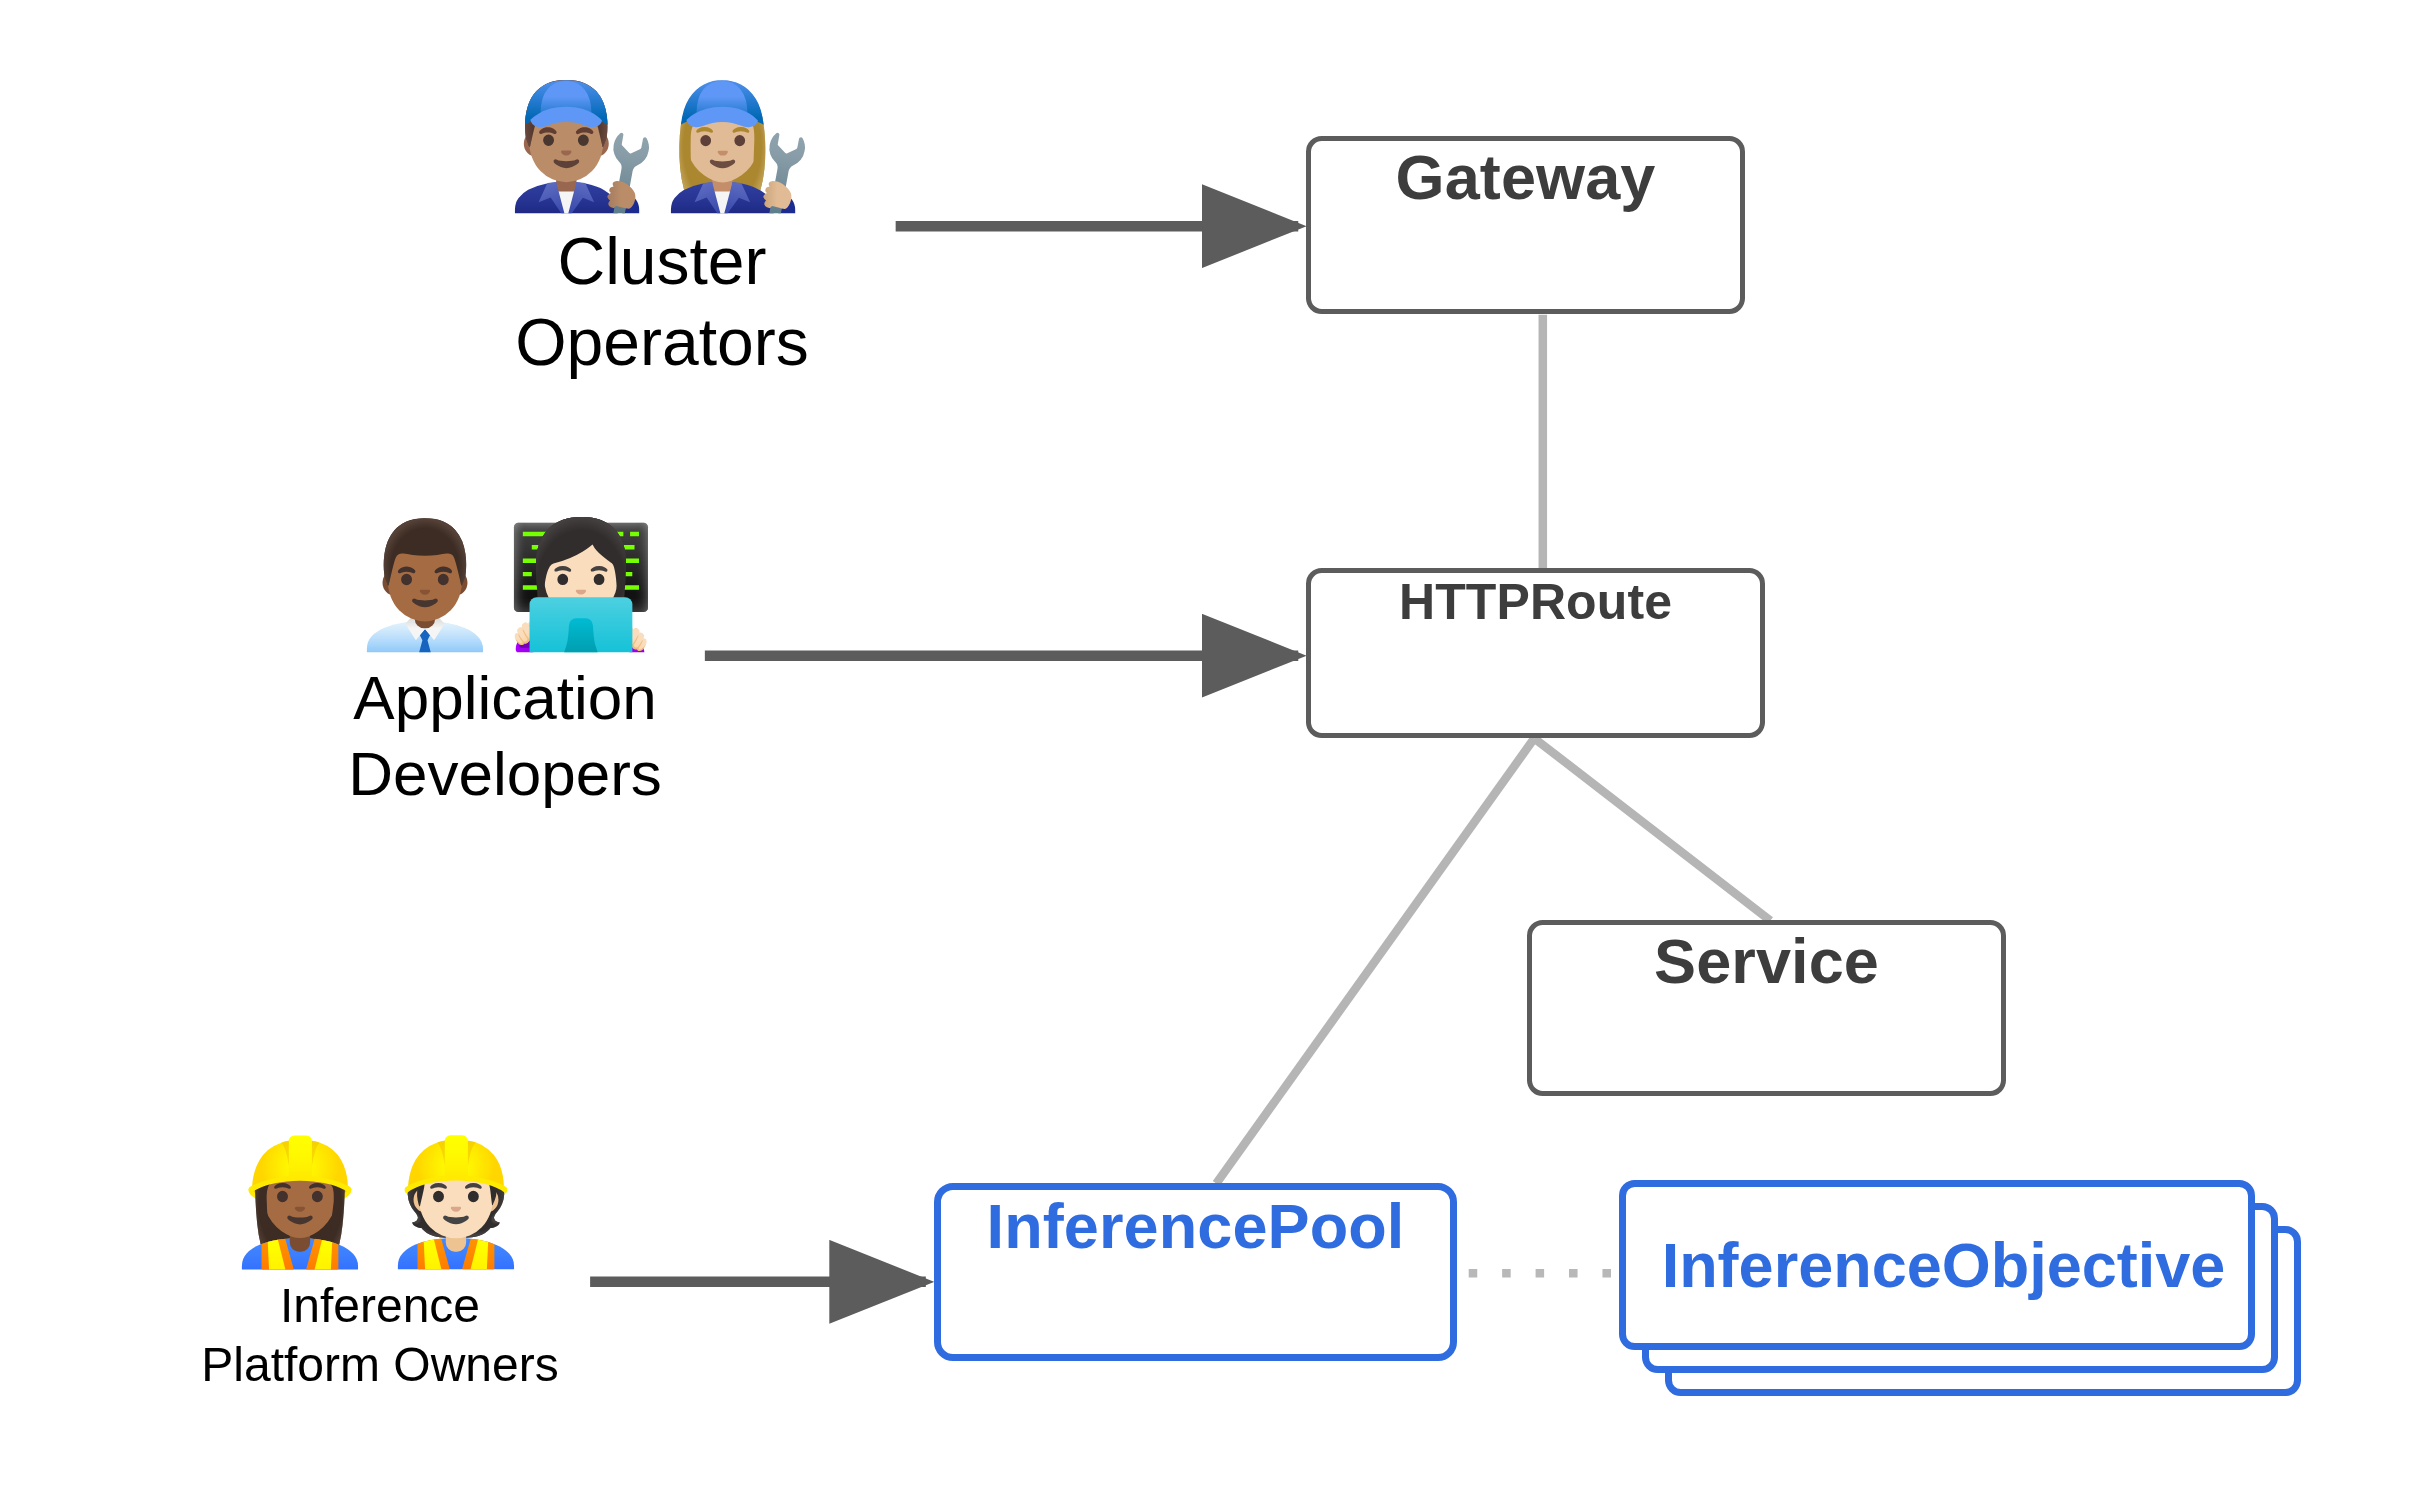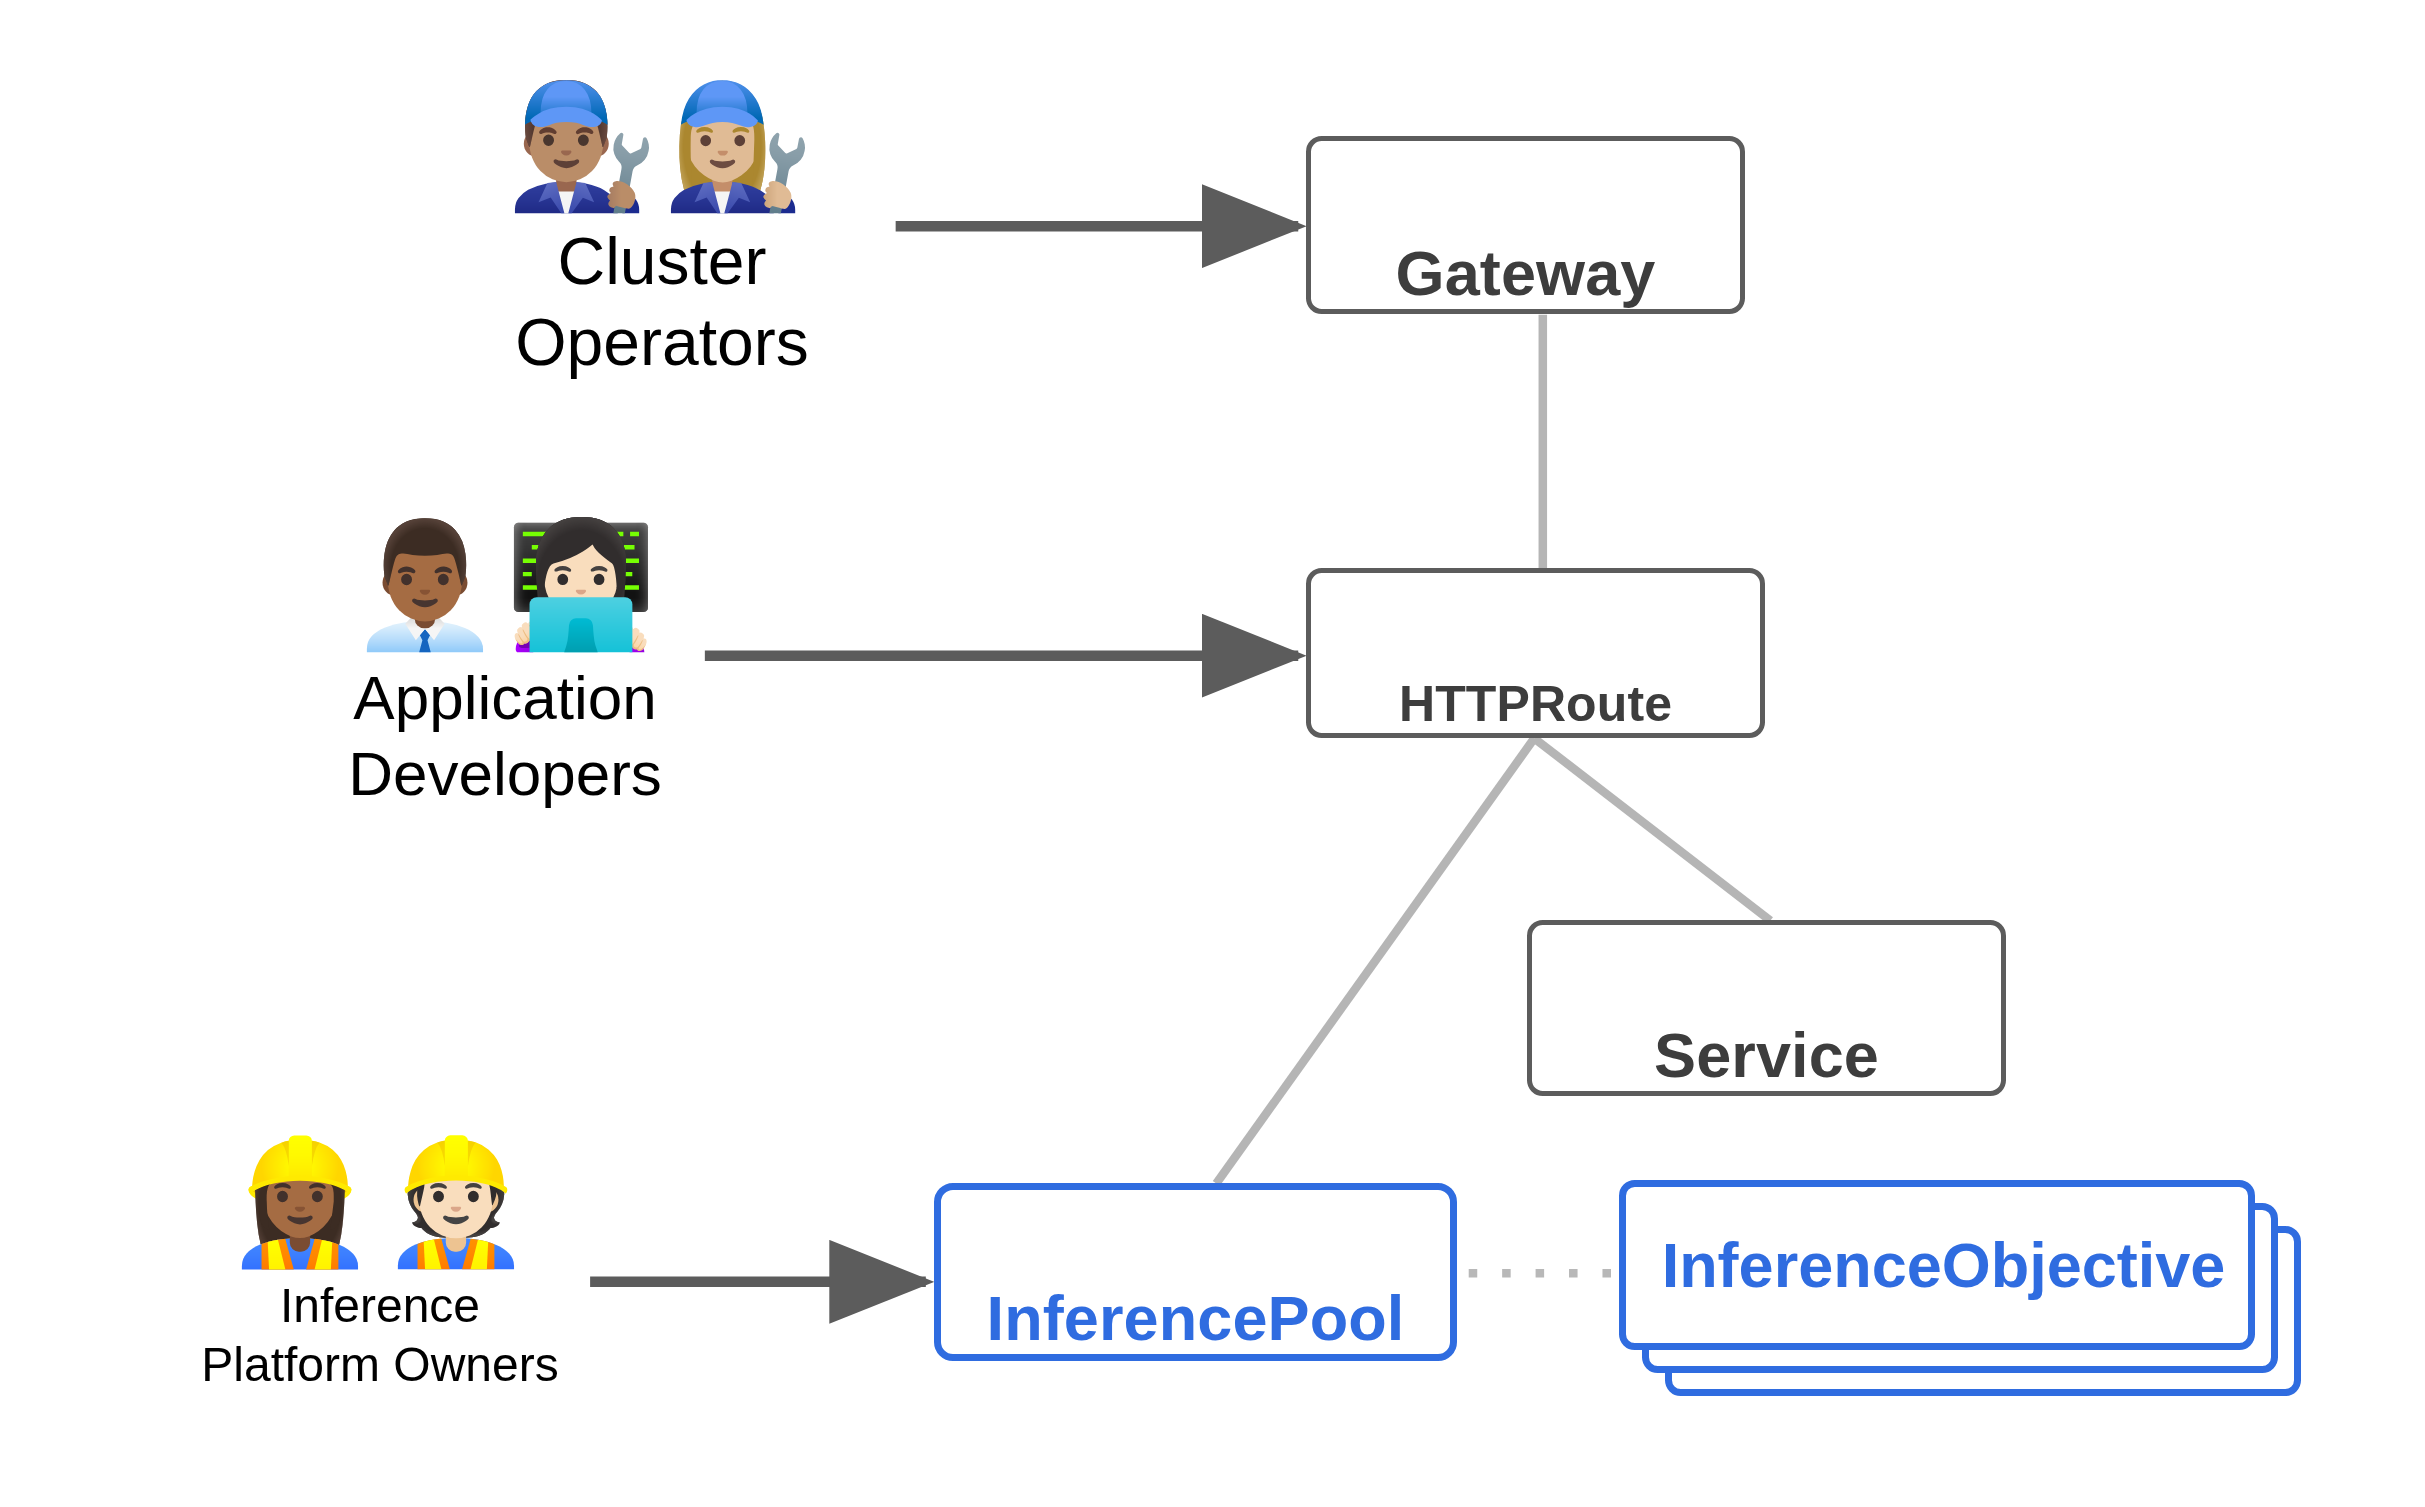--- a/index.html
+++ b/index.html
@@ -57,21 +57,21 @@
   #persona-inference-owners { left: 118px; top: 1141px; width: 524px; }
   #persona-inference-owners .emoji-row { font-size: 122px; }
   #persona-inference-owners .persona-label { font-size: 48px; margin-top: 14.4px; }
 
   
   .node {
     position: absolute;
     box-sizing: border-box;
     background: #ffffff;
     display: flex;
-    align-items: flex-end;
+    align-items: flex-start;
     justify-content: center;
     text-align: center;
   }
   .node .node-label {
     font-weight: 700;
     letter-spacing: 0.1px;
   }
   .node.gray {
     border: 5.9px solid #5c5c5c;
     border-radius: 15.7px;

